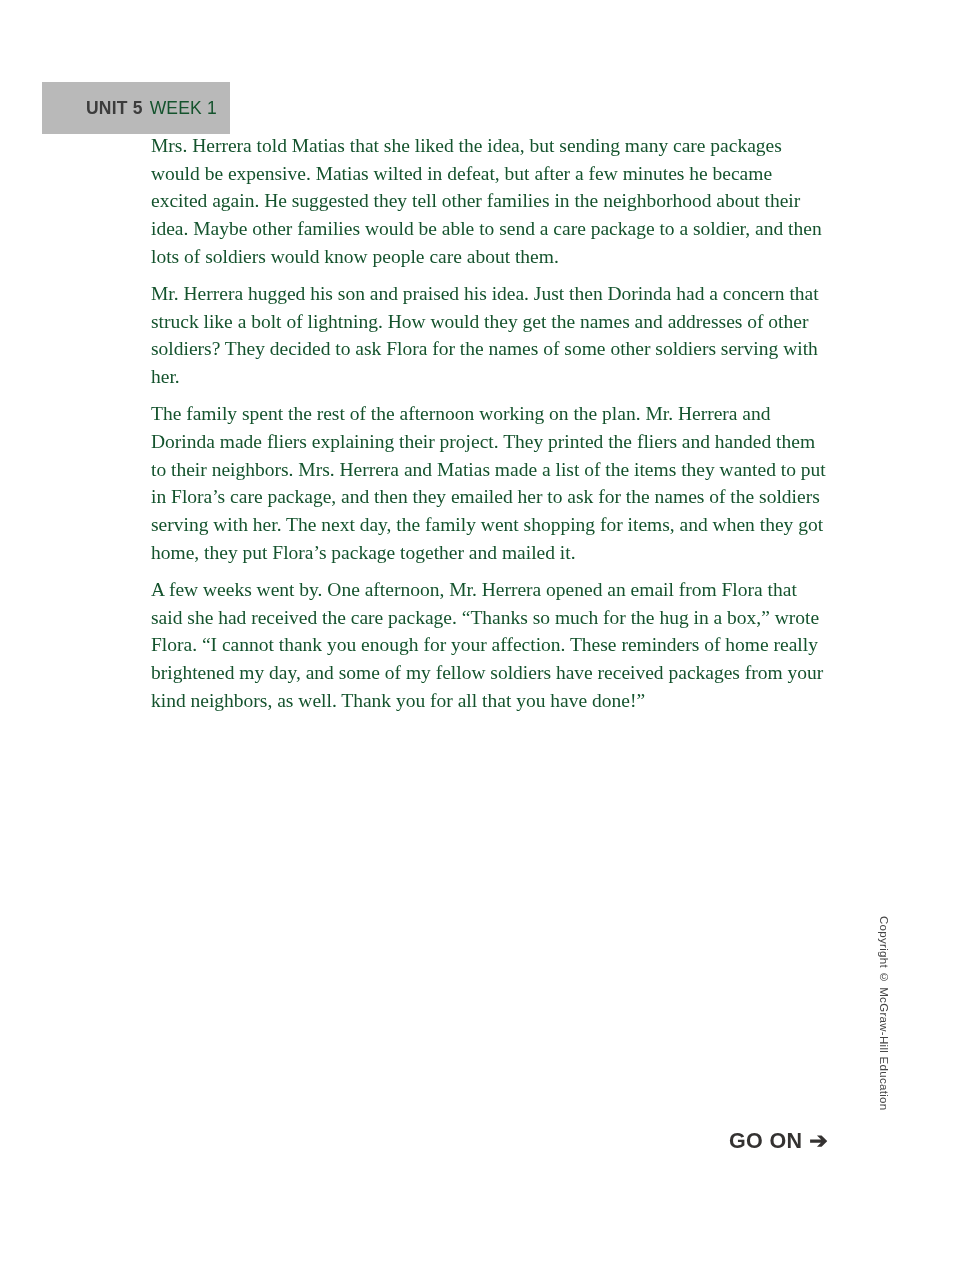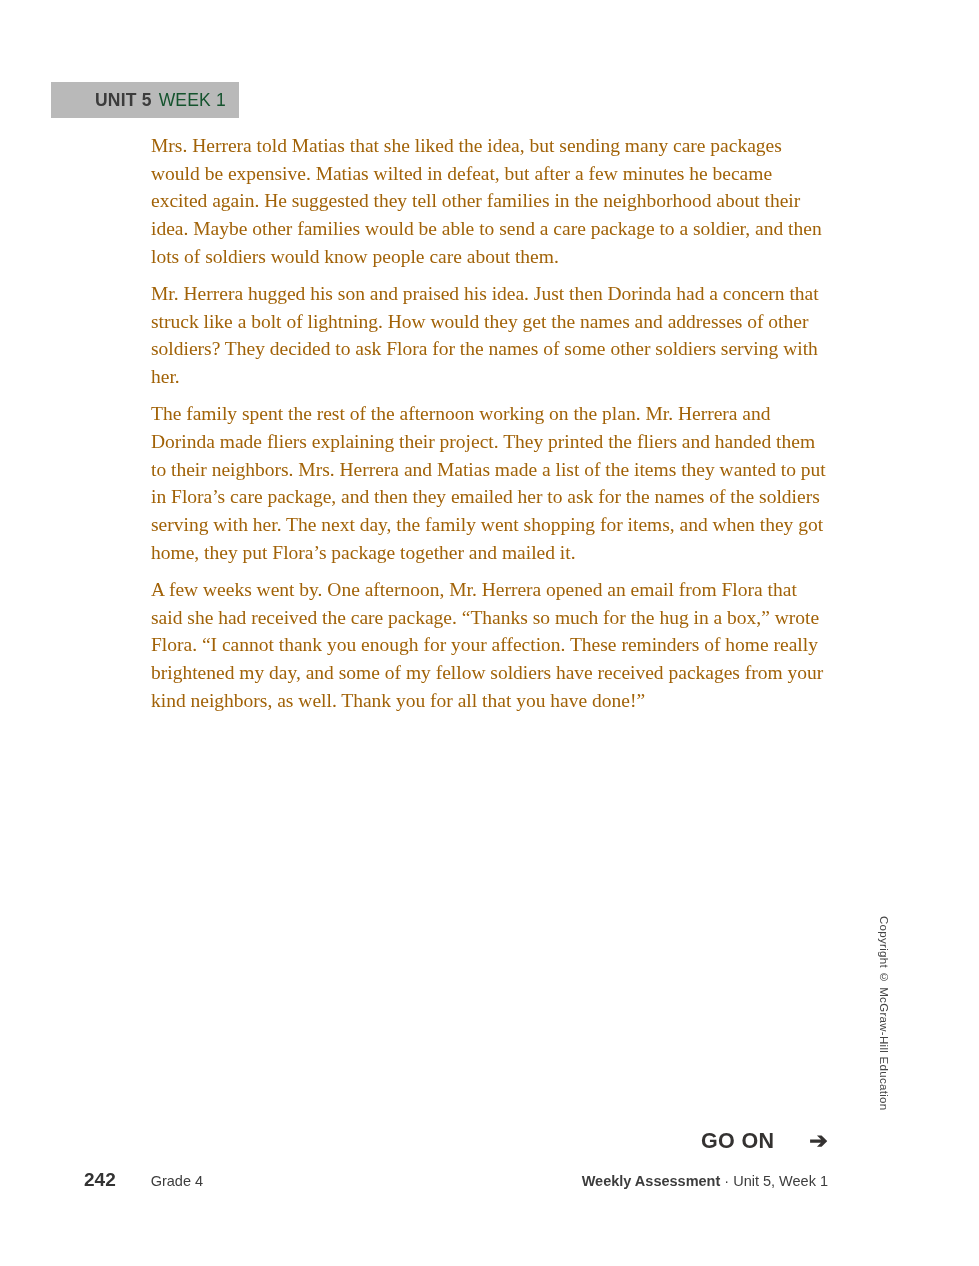--- a/index.html
+++ b/index.html
@@ -11,48 +11,47 @@
     overflow: hidden;
   }
   .page {
     position: absolute; inset: 0;
     background: #ffffff;
   }
   
   .unit-badge {
     position: absolute;
     left: 42px; top: 82px;
-    width: 188px; height: 36px;
+    width: 188px; height: 52px;
     background: #b9b9b9;
     display: flex;
     align-items: center;
     justify-content: flex-end;
     padding-right: 13px;
     font-size: 17.5px;
     letter-spacing: 0.2px;
-    margin-left: 9px;
   }
   .unit-badge .unit {
     font-weight: bold;
     color: #3c3c3c;
     margin-right: 7px;
   }
   .unit-badge .week {
     font-weight: normal;
     color: #14532d;
   }
   
   .passage {
     position: absolute;
     left: 151px; top: 132px;
     width: 681px;
     font-family: "Liberation Serif", "DejaVu Serif", serif;
     font-size: 19.5px;
     line-height: 27.7px;
-    color: #a16207;
+    color: #14532d;
     text-align: left;
   }
   .passage p { margin: 0 0 9.5px 0; }
   
   .copyright {
     position: absolute;
     left: 878px; top: 916px;
     writing-mode: vertical-rl;
     font-size: 11.5px;
     letter-spacing: 0.3px;
@@ -62,21 +61,20 @@
   
   .go-on {
     position: absolute;
     right: 151px; top: 1128px;
     font-size: 21.5px;
     font-weight: bold;
     color: #343231;
     letter-spacing: 0.3px;
     display: flex;
     align-items: center;
-    gap: 28px;
   }
   .go-on .arrow {
     margin-left: 7px;
     font-size: 22px;
     font-weight: bold;
   }
   
   .footer {
     position: absolute;
     left: 84px; right: 151px; top: 1169px;
@@ -115,20 +113,14 @@
     <p>A few weeks went by. One afternoon, Mr. Herrera opened an email from Flora that said she had received the care package. “Thanks so much for the hug in a box,” wrote Flora. “I cannot thank you enough for your affection. These reminders of home really brightened my day, and some of my fellow soldiers have received packages from your kind neighbors, as well. Thank you for all that you have done!”</p>
   </div>
 
   <div class="copyright">Copyright © McGraw-Hill Education</div>
 
   <div class="go-on">
     <span>GO ON</span>
     <span class="arrow">➔</span>
   </div>
 
-  <div class="footer">
-    <span class="page-num">242</span>
-    <span class="grade">Grade 4</span>
-    <span class="spacer"></span>
-    <span class="right-group"><span class="bold">Weekly Assessment</span><span> · Unit 5, Week 1</span></span>
-  </div>
 
 </div>
 
 </body></html>

